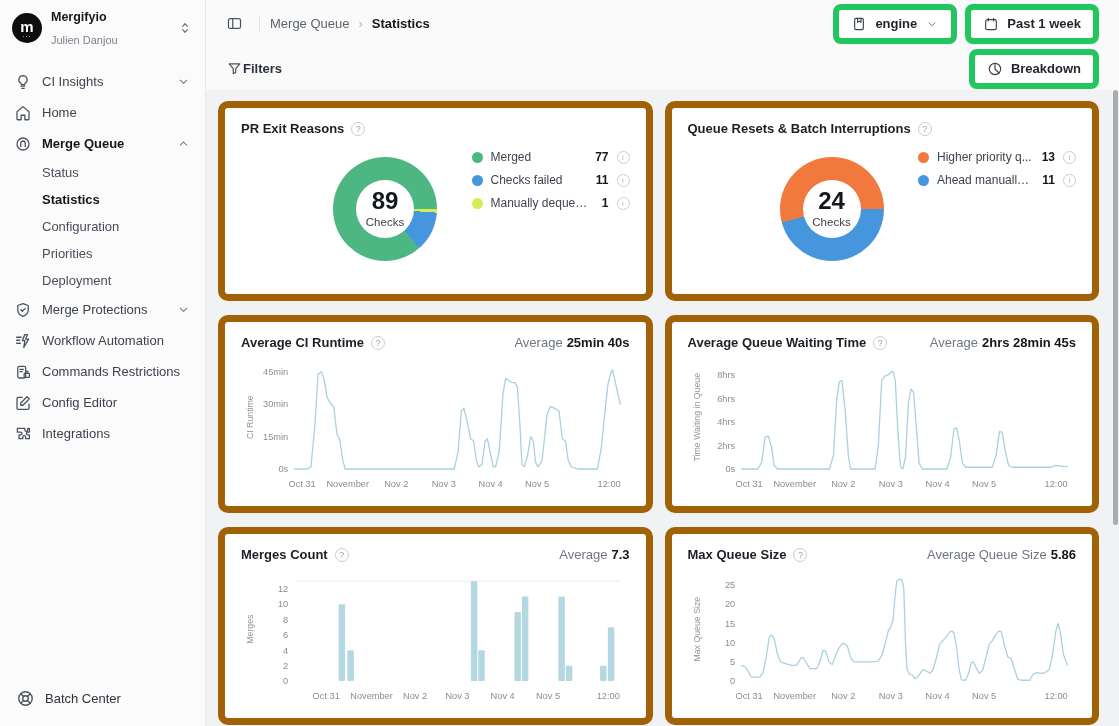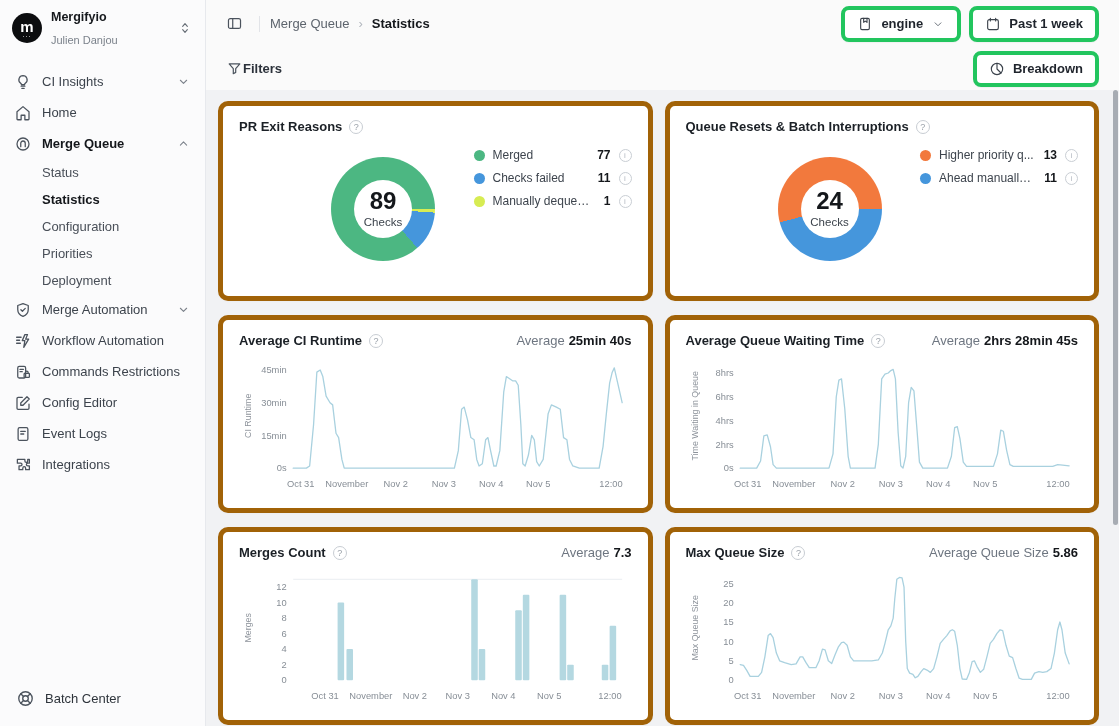--- a/index.html
+++ b/index.html
@@ -32,30 +32,30 @@
   .main { flex:1; display:flex; flex-direction:column; min-width:0; position:relative; }
   .topbar { height:47px; display:flex; align-items:center; gap:10px; padding:0 20px 0 14px; }
   .vdivider { width:1px; height:16px; background:#e2e4e8; }
   .ghost-btn { display:flex; align-items:center; background:transparent; border:none; font-family:inherit; font-size:13px; font-weight:600; color:#2b313a; cursor:pointer; padding:6px 6px; border-radius:6px; }
   .ghost-btn .icon { width:17px; height:17px; }
   .breadcrumb { display:flex; align-items:center; gap:9px; font-size:13px; }
   .bc-link { color:#5d646d; cursor:pointer; }
   .bc-sep { color:#b3b8bf; font-size:13px; }
   .bc-current { font-weight:700; color:#14171b; }
   .top-right { margin-left:auto; display:flex; gap:8px; }
-  .btn { display:flex; align-items:center; gap:8px; background:#fff; border:4px solid #22c55e; border-radius:8px; padding:6px 12px; font-family:inherit; font-size:13px; font-weight:600; color:#1f242c; cursor:pointer; box-shadow:0 1px 1px rgba(16,24,40,.04); }
+  .btn { display:flex; align-items:center; gap:8px; background:#fff; border:6px solid #22c55e; border-radius:8px; padding:6px 12px; font-family:inherit; font-size:13px; font-weight:600; color:#1f242c; cursor:pointer; box-shadow:0 1px 1px rgba(16,24,40,.04); }
   .btn .icon { width:16px; height:16px; color:#3c434c; }
   .btn .chev { width:14px; height:14px; color:#6a717a; }
   .toolbar { height:43px; display:flex; align-items:center; padding:0 20px 0 14px; }
   .ml-auto { margin-left:auto; }
 
   
   .content { flex:1; background:#f1f2f4; padding:11px 20px 0 12px; overflow:hidden; position:relative; }
   .grid { display:grid; grid-template-columns:1fr 1fr; grid-template-rows:200px 198px 198px; gap:14px 12px; }
-  .card { background:#fff; border:5px solid #a16207; border-radius:10px; padding:13px 16px; display:flex; flex-direction:column; overflow:hidden; box-shadow:0 1px 2px rgba(16,24,40,.02); }
+  .card { background:#fff; border:7px solid #a16207; border-radius:10px; padding:13px 16px; display:flex; flex-direction:column; overflow:hidden; box-shadow:0 1px 2px rgba(16,24,40,.02); }
   .card-header { display:flex; align-items:center; gap:7px; font-size:13px; }
   .card-title { font-weight:700; color:#1b2026; }
   .qhelp { width:14px; height:14px; border:1px solid #c8cdd3; border-radius:50%; color:#9aa1a9; font-size:9px; line-height:12px; text-align:center; flex:none; cursor:pointer; }
   .card-avg { margin-left:auto; font-size:13px; color:#6e7681; font-weight:400; white-space:nowrap; }
   .card-avg b { color:#14171b; font-weight:700; margin-left:4px; }
 
   .pie-body { display:flex; flex:1; align-items:stretch; }
   .donut-wrap { margin-left:92px; align-self:center; }
   .donut { position:relative; width:104px; height:104px; border-radius:50%; }
   .hole { position:absolute; inset:23px; background:#fff; border-radius:50%; display:flex; flex-direction:column; align-items:center; justify-content:center; }
@@ -146,21 +146,21 @@
       <div class="nav-sub">
         <span>Deployment</span>
       </div>
       <div class="nav-item">
         <span class="icon">
           <svg viewBox="0 0 24 24" fill="none" stroke="currentColor" stroke-width="1.7" stroke-linecap="round" stroke-linejoin="round">
             <path d="M12 3.5 19 6v5.2c0 4.3-2.8 7.6-7 9.3-4.2-1.7-7-5-7-9.3V6z"></path>
             <path d="m9.2 11.7 2 2 3.8-3.9"></path>
           </svg>
         </span>
-        <span class="lbl">Merge Automation</span>
+        <span class="lbl">Merge Protections</span>
         <span class="icon chev">
           <svg viewBox="0 0 24 24" fill="none" stroke="currentColor" stroke-width="1.7" stroke-linecap="round" stroke-linejoin="round">
             <path d="m7 10 5 5 5-5"></path>
           </svg>
         </span>
       </div>
       <div class="nav-item">
         <span class="icon">
           <svg viewBox="0 0 24 24" fill="none" stroke="currentColor" stroke-width="1.7" stroke-linecap="round" stroke-linejoin="round">
             <path d="M3.5 7h6M3.5 11h4M3.5 15h5"></path>
@@ -181,29 +181,20 @@
         <span class="lbl">Commands Restrictions</span>
       </div>
       <div class="nav-item">
         <span class="icon">
           <svg viewBox="0 0 24 24" fill="none" stroke="currentColor" stroke-width="1.7" stroke-linecap="round" stroke-linejoin="round">
             <path d="M20 13.5V19a1.5 1.5 0 0 1-1.5 1.5h-13A1.5 1.5 0 0 1 4 19V6a1.5 1.5 0 0 1 1.5-1.5H11"></path>
             <path d="M17.3 3.7 20.3 6.7 12 15h-3v-3z"></path>
           </svg>
         </span>
         <span class="lbl">Config Editor</span>
-      </div>
-      <div class="nav-item">
-        <span class="icon">
-          <svg viewBox="0 0 24 24" fill="none" stroke="currentColor" stroke-width="1.7" stroke-linecap="round" stroke-linejoin="round">
-            <rect x="5.5" y="3.5" width="13" height="17" rx="2"></rect>
-            <path d="M9 8.5h6M9 12h4"></path>
-          </svg>
-        </span>
-        <span class="lbl">Event Logs</span>
       </div>
       <div class="nav-item">
         <span class="icon">
           <svg viewBox="0 0 24 24" fill="none" stroke="currentColor" stroke-width="1.7" stroke-linecap="round" stroke-linejoin="round">
             <path d="M9.5 4.5h5v2.1a1.9 1.9 0 0 0 3.8 0V4.5h2.2v5h-2.1a1.9 1.9 0 0 0 0 3.8h2.1v5h-5v-2.1a1.9 1.9 0 0 0-3.8 0v2.1h-5v-5h2.1a1.9 1.9 0 0 0 0-3.8H4.5v-5z"></path>
           </svg>
         </span>
         <span class="lbl">Integrations</span>
       </div>
     </nav>

